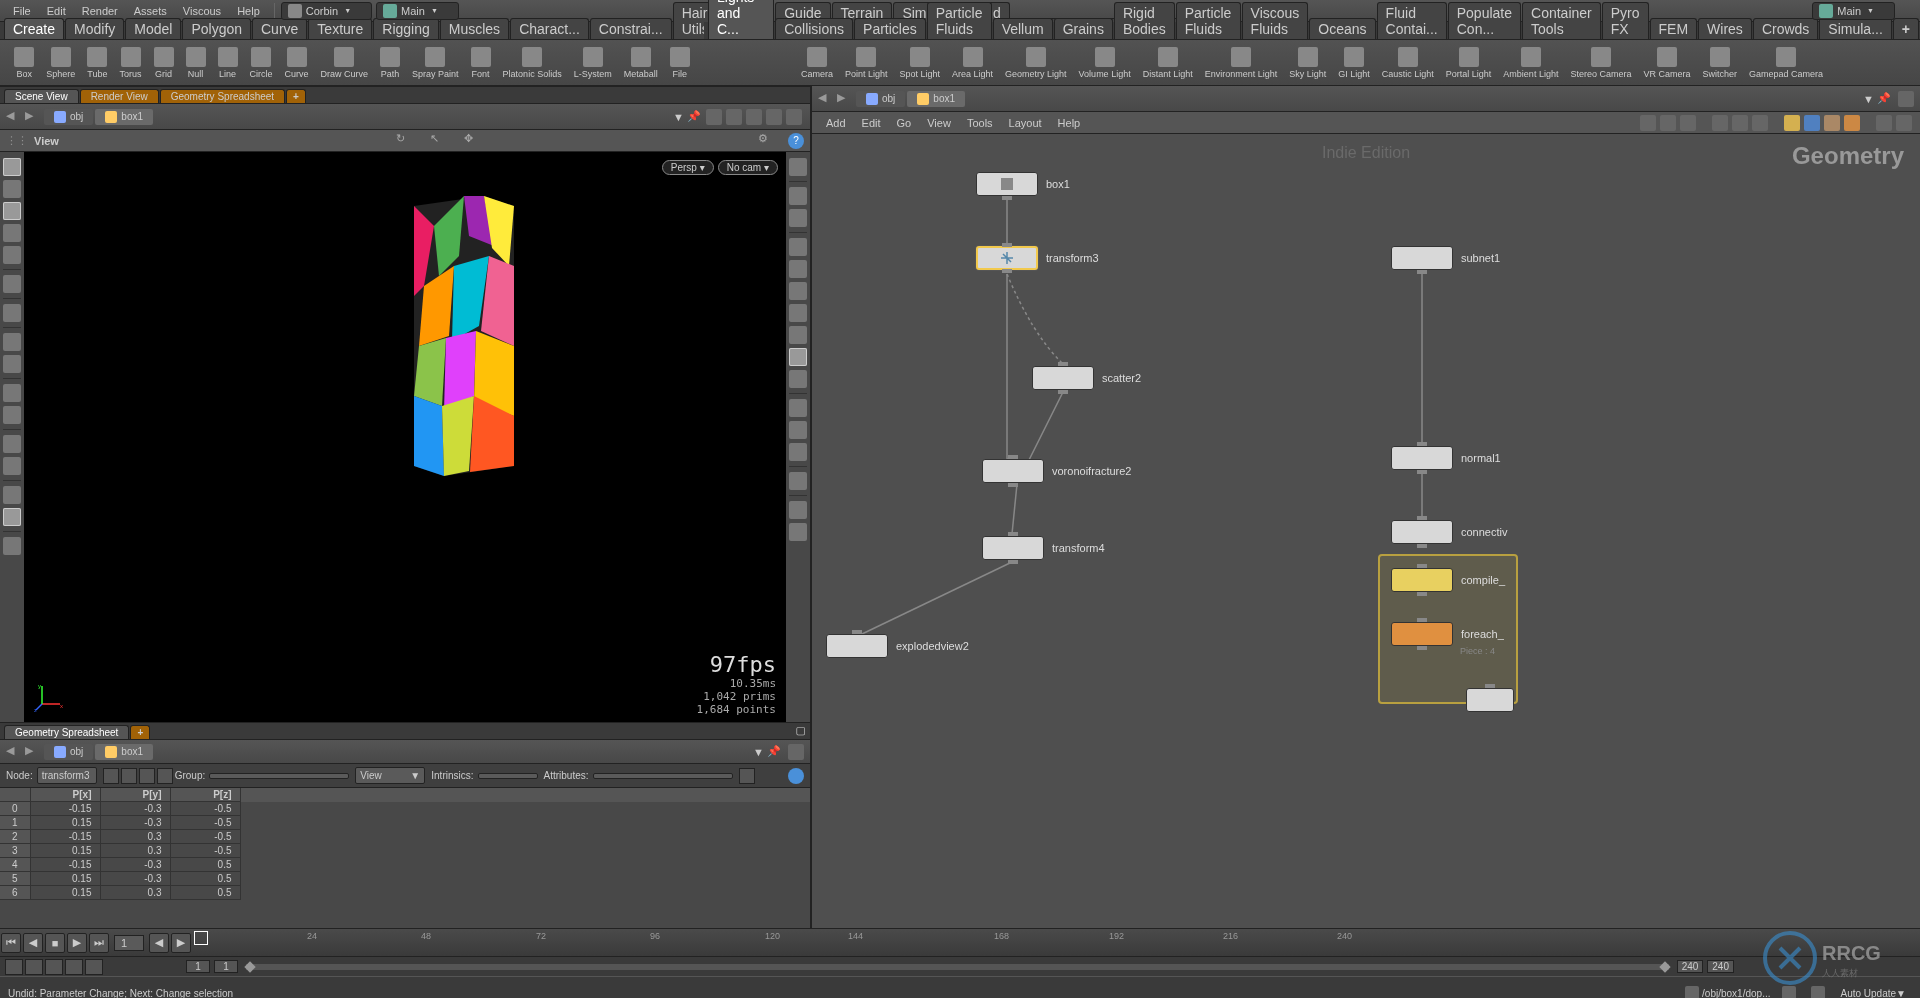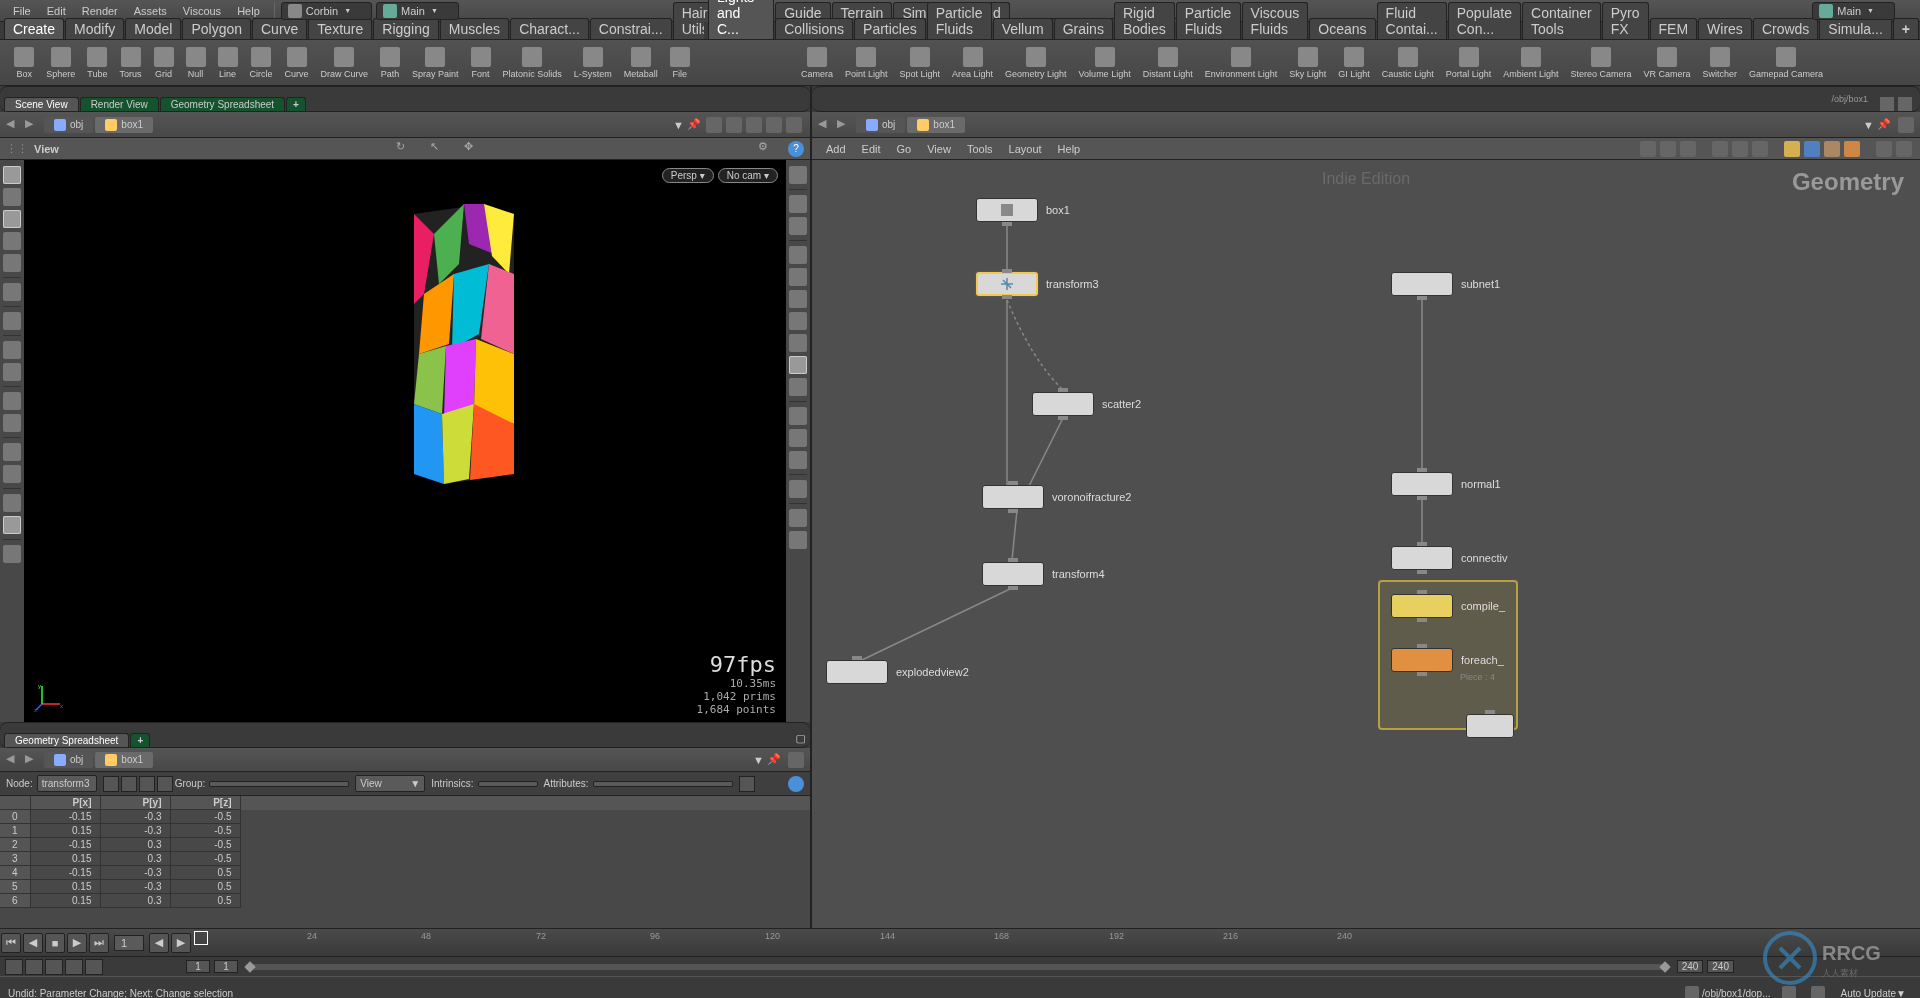--- a/index.html
+++ b/index.html
@@ -92,32 +92,31 @@
 .main-split { display: flex; height: calc(100% - 18px - 46px - 20px - 28px - 22px - 22px); }
 
 
 .left-col {
   width: 810px;
   display: flex;
   flex-direction: column;
 }
 .pane-tabs {
   background: #3a3a3a;
-  height: 26px;
+  height: 18px;
   display: flex;
   align-items: flex-end;
   padding-left: 4px;
   border-bottom: 1px solid #222;
   border-top: 1px solid #222;
-  border-radius: 8px;
 }
 .pane-tabs .ptab {
   padding: 1px 10px;
   font-size: 10px;
-  background: #14532d;
+  background: #a16207;
   border: 1px solid #222;
   border-bottom: none;
   border-radius: 3px 3px 0 0;
   margin-right: 1px;
 }
 .pane-tabs .ptab.active { background: #555; color: #fff; }
 .pane-tabs .ptab.plus { padding: 1px 6px; font-weight: bold; }
 
 .path-bar {
   height: 26px;
@@ -917,25 +916,20 @@
                 <td>0.5</td>
                 <td style="width:auto;border:none;"></td>
               </tr>
             </tbody>
           </table>
       </div>
     </div>
   </div>
 
   <div class="right-col">
-    <div class="pane-tabs" style="justify-content:flex-end;padding-right:6px;">
-      <span style="font-size:9px;color:#999;margin-right:10px;align-self:center;">/obj/box1</span>
-      <span style="width:14px;height:14px;background:#666;margin:0 2px;"></span>
-      <span style="width:14px;height:14px;background:#666;margin:0 2px;"></span>
-    </div>
     <div class="path-bar">
       <span class="nav-arrow">◀</span>
       <span class="nav-arrow">▶</span>
       <span class="crumb dark">
         <span class="crumb-icon" style="background:#8af;"></span>
         <span>obj</span>
       </span>
       <span class="crumb">
         <span class="crumb-icon" style="background:#fc6;"></span>
         <span>box1</span>
@@ -1087,21 +1081,21 @@
   <span class="frame-field">1</span>
   <span class="tb-btn">◀</span>
   <span class="tb-btn">▶</span>
   <div class="ticks" id="tl-ticks">
     <div class="playhead"></div>
   <span class="tick" style="left: 115px;">24</span>
       <span class="tick" style="left: 229px;">48</span>
       <span class="tick" style="left: 344px;">72</span>
       <span class="tick" style="left: 458px;">96</span>
       <span class="tick" style="left: 573px;">120</span>
-      <span class="tick" style="left: 688px;">144</span>
+      <span class="tick" style="left: 656px;">144</span>
       <span class="tick" style="left: 802px;">168</span>
       <span class="tick" style="left: 917px;">192</span>
       <span class="tick" style="left: 1031px;">216</span>
       <span class="tick" style="left: 1145px;">240</span>
     </div>
 </div>
 
 <div class="range-bar">
   <span class="rb-btn"></span>
   <span class="rb-btn"></span>

